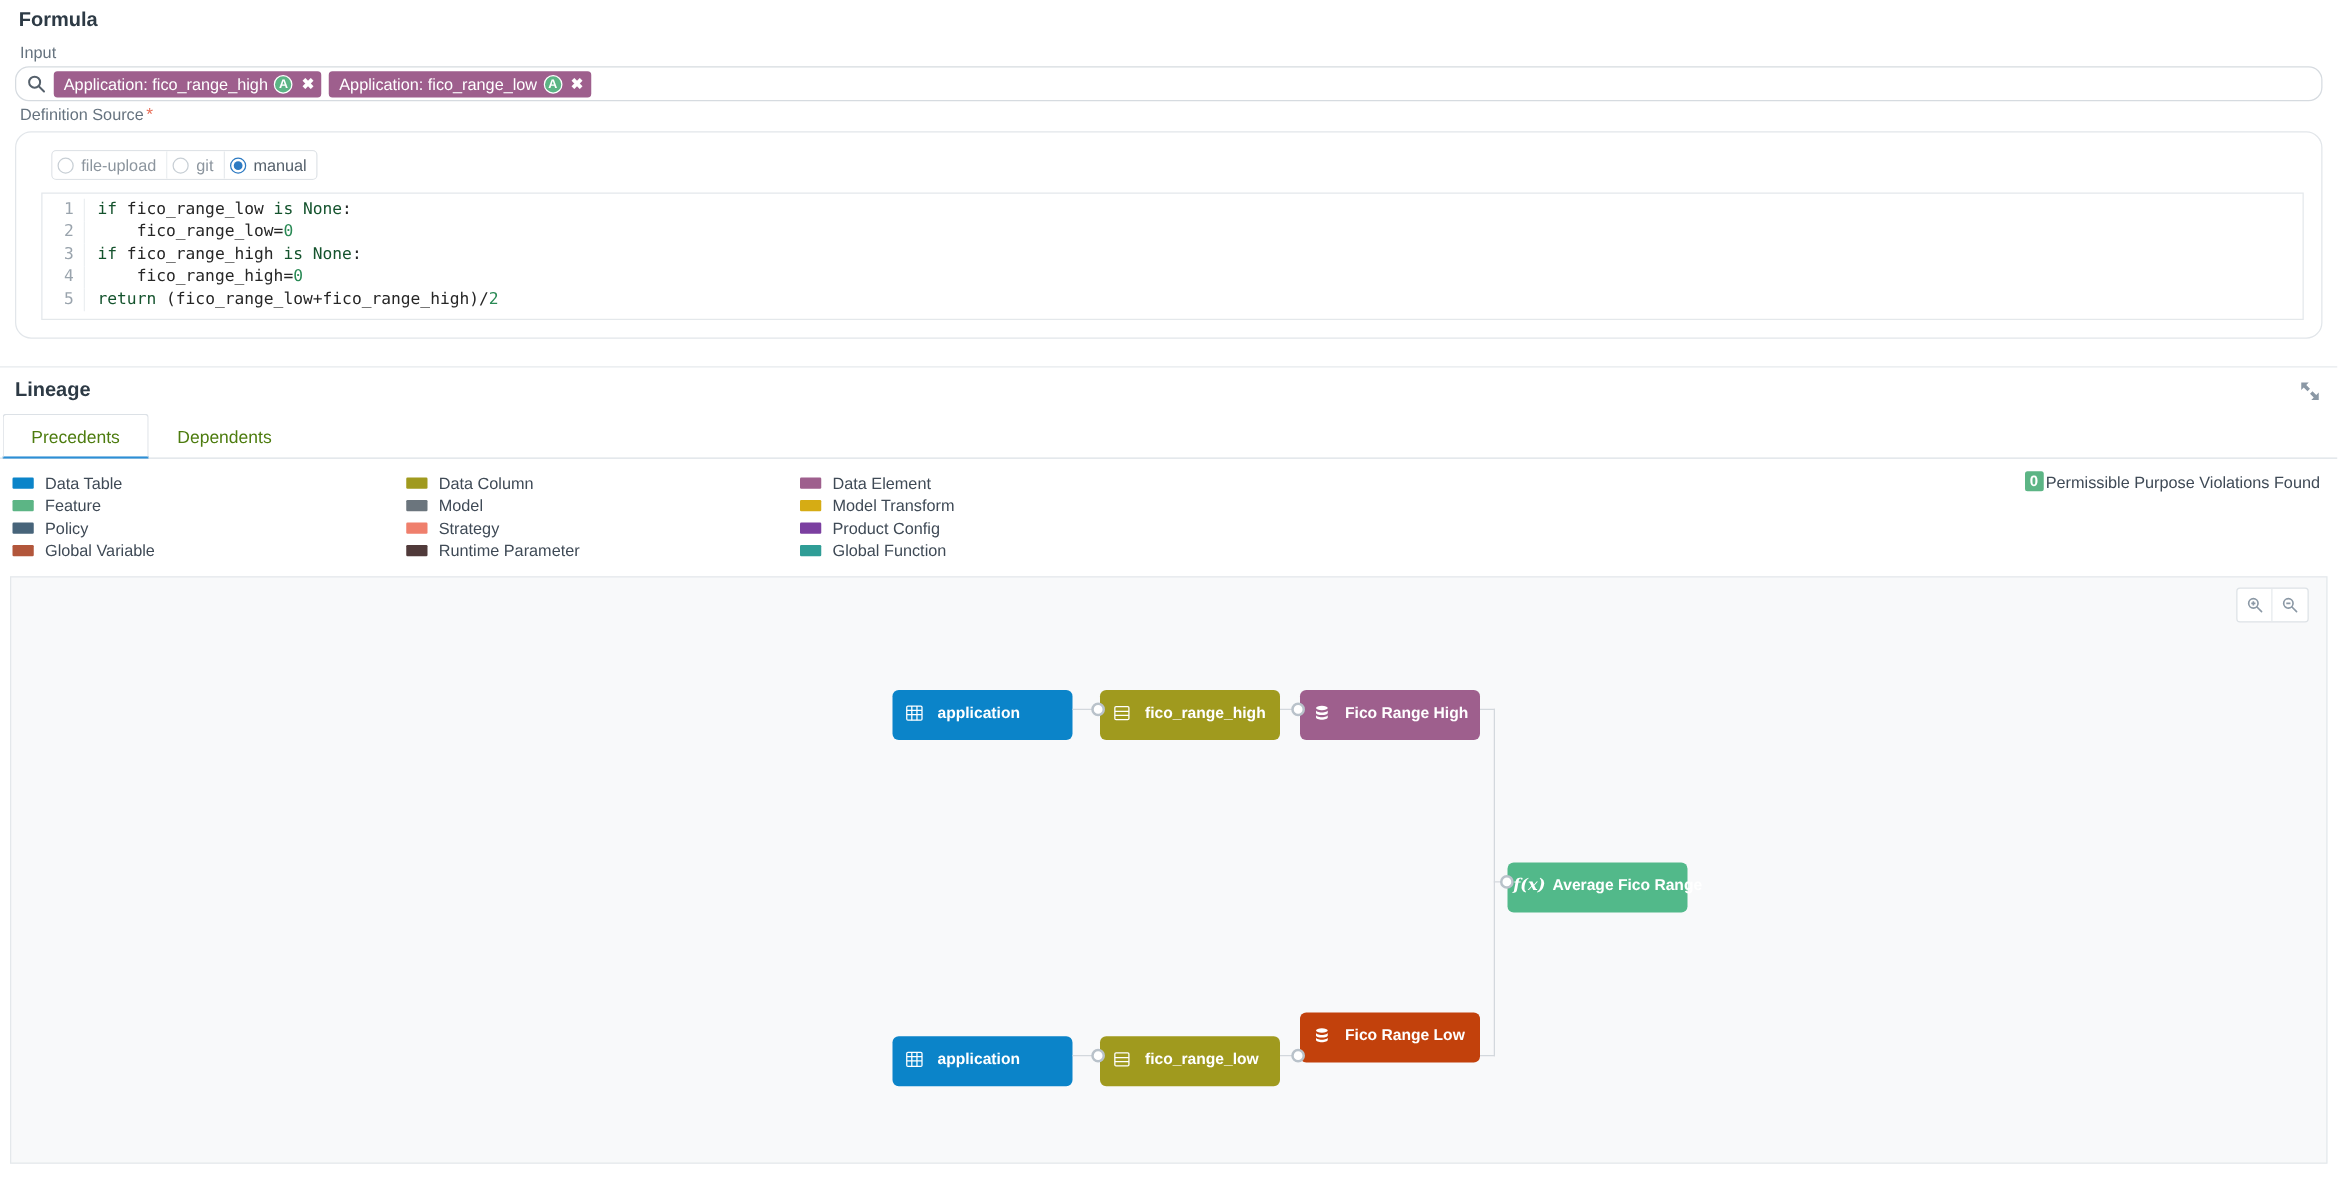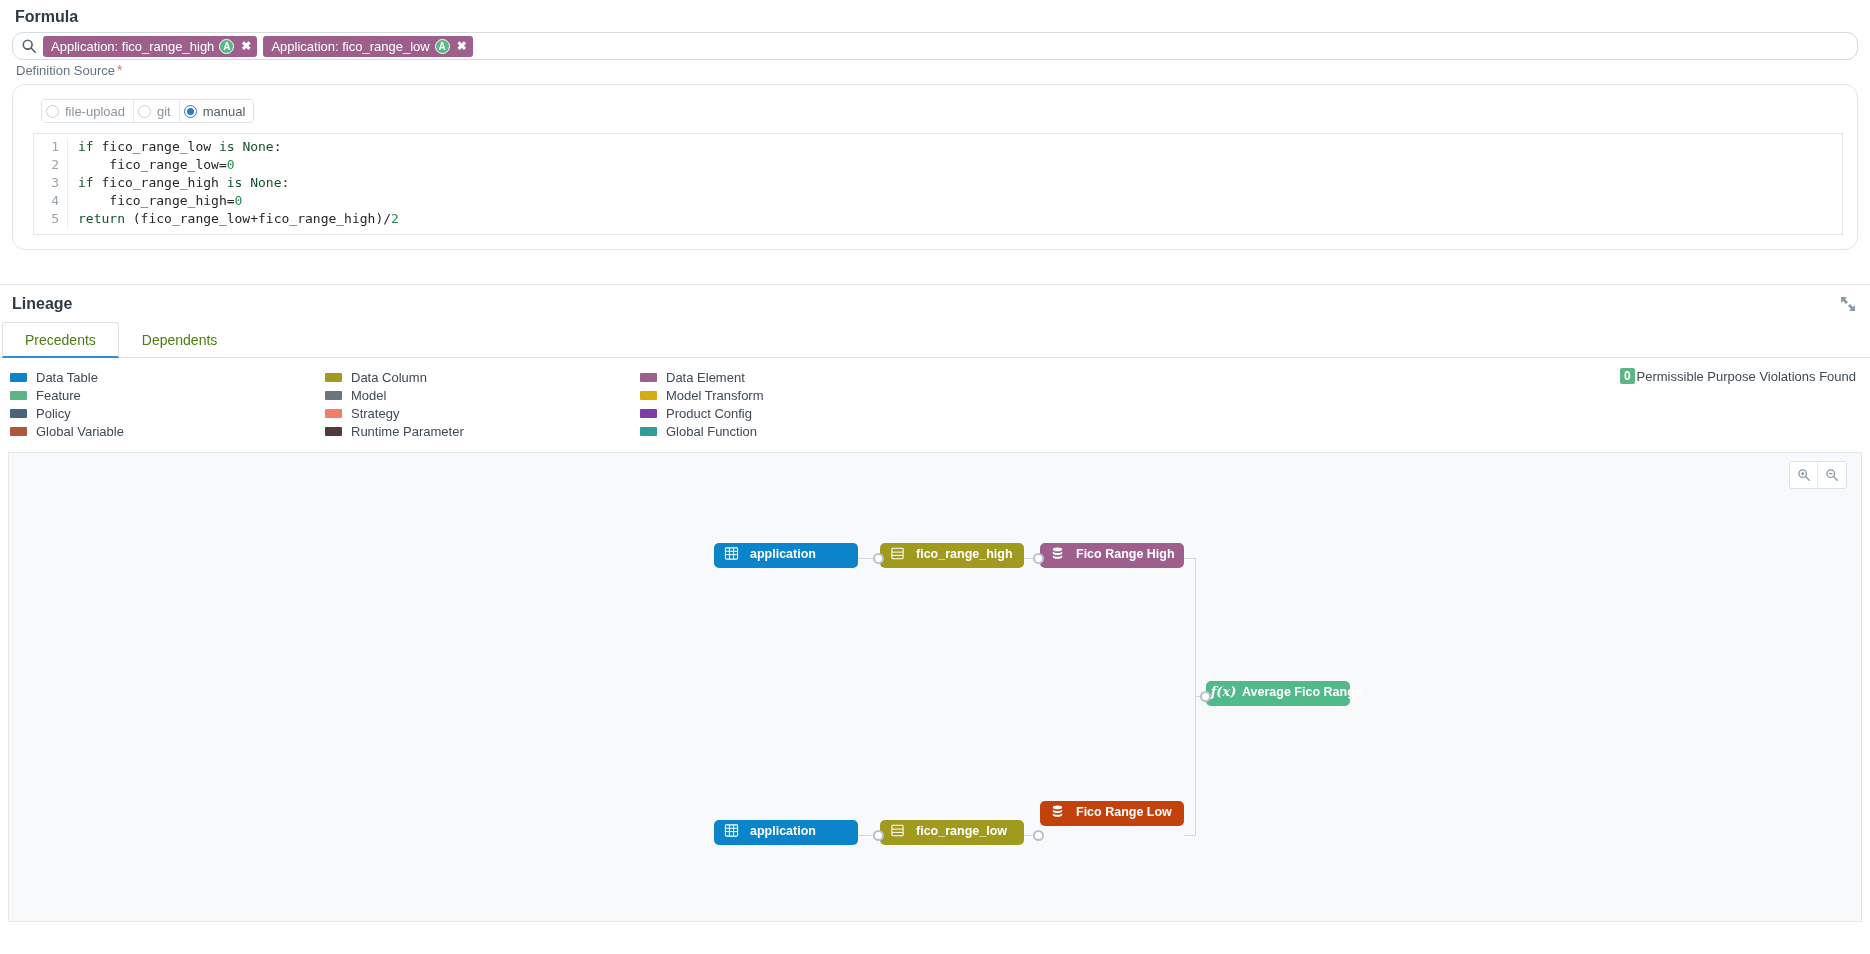--- a/index.html
+++ b/index.html
@@ -146,21 +146,21 @@
     color: #9aa4ad;
     user-select: none;
     border-right: 1px solid #eceff1;
     flex: 0 0 auto;
   }
   .code-txt { padding-left: 10px; white-space: pre; color: #262626; }
   .kw  { color: #14532d; }
   .num { color: #2a8a55; }
 
   
-  .lineage-wrap { margin-top: 34px; text-align: center; }
+  .lineage-wrap { margin-top: 22px; text-align: center; }
   .lineage-head {
     border-top: 1px solid #e6eaed;
     display: flex;
     align-items: center;
     justify-content: space-between;
     padding: 10px 14px 4px 12px;
   }
   .lineage-title { font-size: 16px; font-weight: bold; color: #2d3a45; }
   .expand-icon { width: 16px; height: 16px; cursor: pointer; }
 
@@ -248,21 +248,21 @@
   .zoom-btn {
     width: 28px; height: 26px;
     display: flex; align-items: center; justify-content: center;
     border-right: 1px solid #e6eaed;
     cursor: pointer;
   }
   .zoom-btn:last-child { border-right: none; }
 
   .node {
     position: absolute;
-    height: 25px;
+    height: 40px;
     border-radius: 5px;
     display: flex;
     align-items: center;
     color: #ffffff;
     font-size: 12.5px;
     font-weight: bold;
     padding: 0 12px 4px 9px;
     white-space: nowrap;
     cursor: pointer;
   }
@@ -285,20 +285,21 @@
     background: #d3d8dd;
     z-index: 1;
   }
   .fx { font-family: "DejaVu Serif", serif; font-style: italic; font-size: 13px; }
 </style>
 </head>
 <body>
 
 <div class="formula-section">
   <div class="section-title">Formula</div>
+  <div class="field-label">Input</div>
 
   <div class="input-box">
     <span class="search-icon">
       <svg viewBox="0 0 16 16" width="16" height="16" fill="none" stroke="#55606b" stroke-width="1.6">
         <circle cx="6.7" cy="6.7" r="4.4"></circle>
           <line x1="10" y1="10" x2="14.2" y2="14.2" stroke-linecap="round"></line>
       </svg>
     </span>
 
     <span class="chip">

